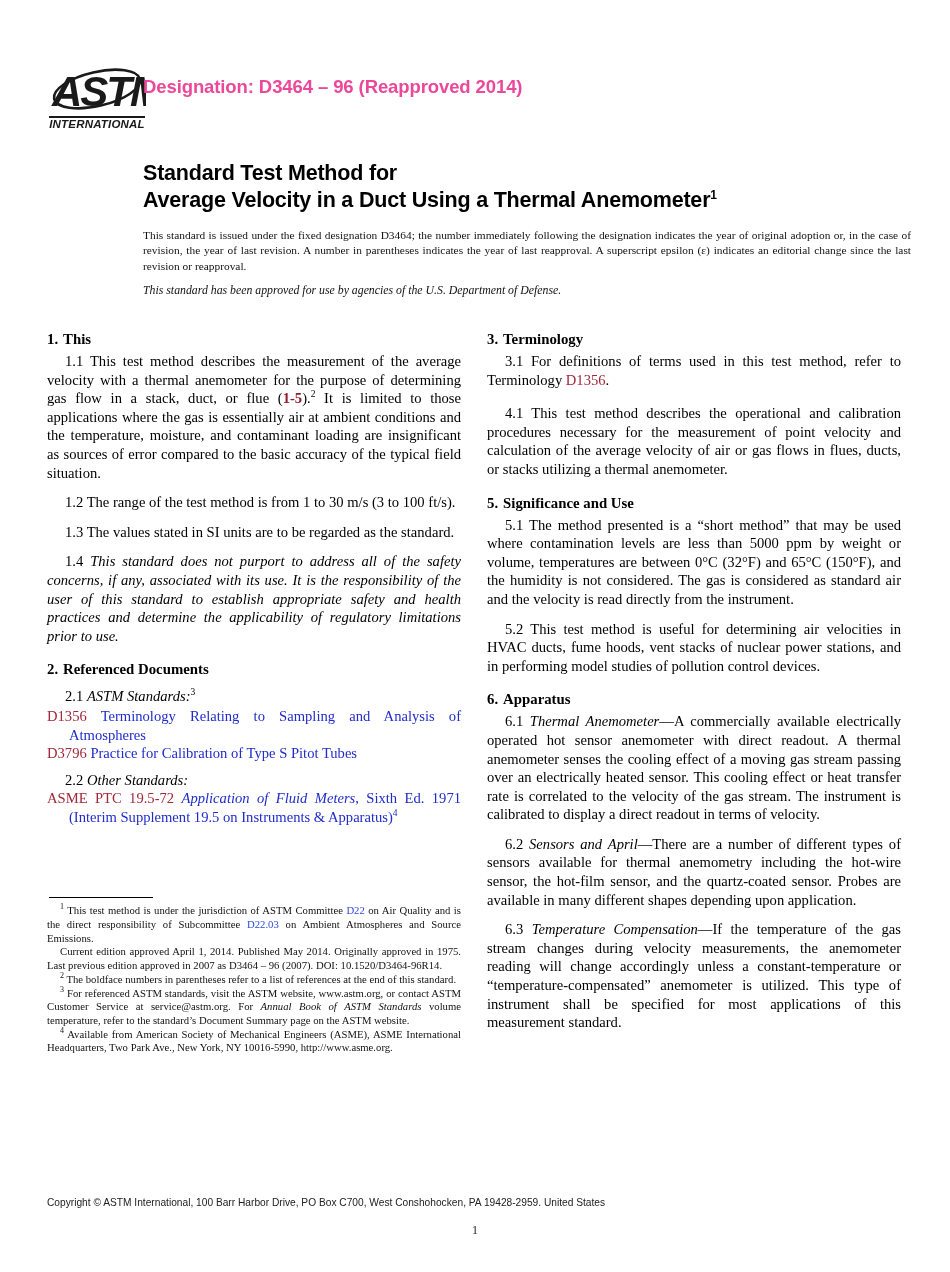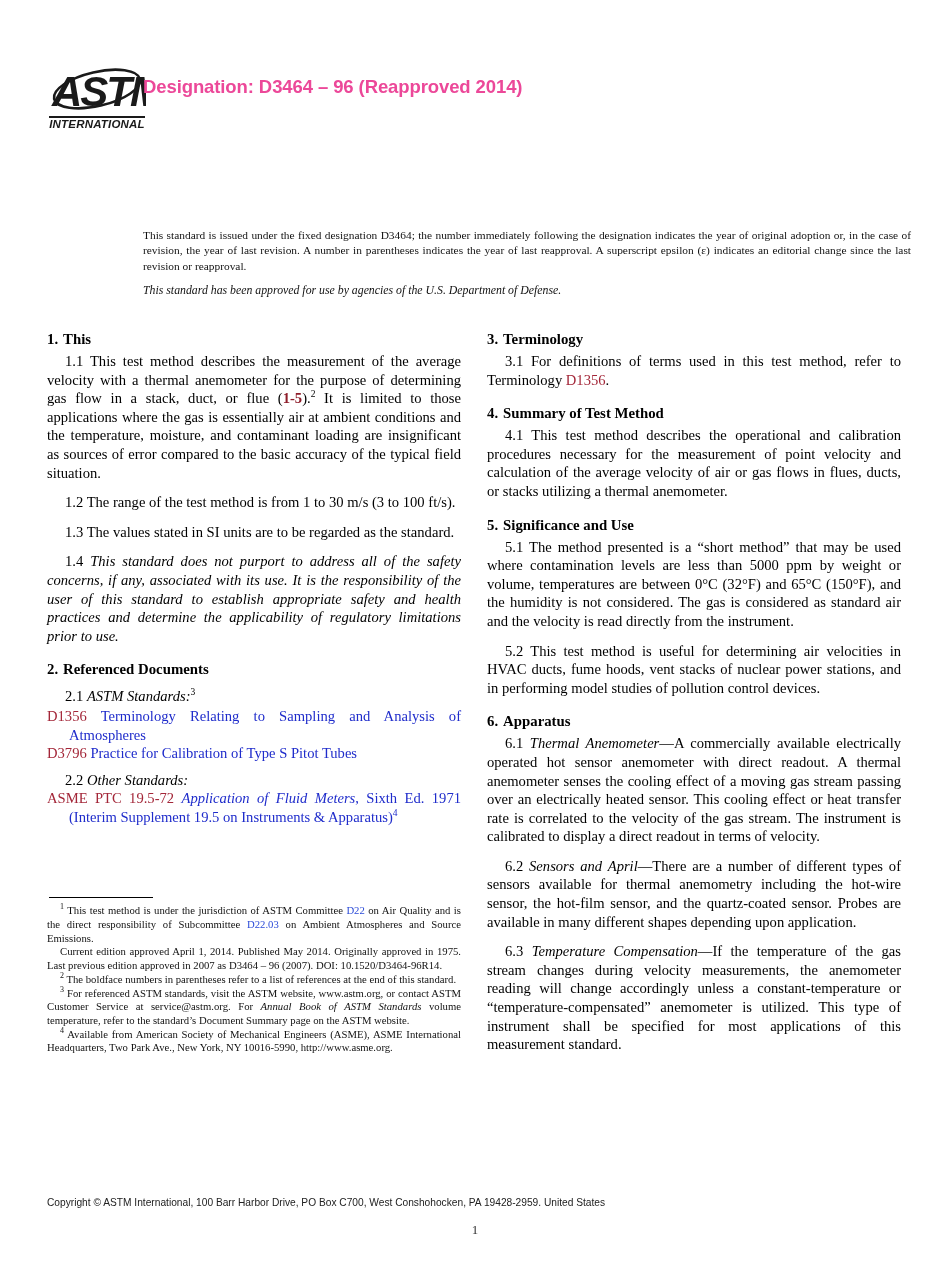--- a/index.html
+++ b/index.html
@@ -232,20 +232,24 @@
           <text x="4" y="44" font-size="42" letter-spacing="-2">ASTM</text>
         </g>
         <ellipse cx="49" cy="27" rx="44" ry="17" fill="none" stroke="#1a1a1a" stroke-width="2.6" transform="rotate(-13 49 27)"></ellipse>
       </svg>
       <div class="logo-underline"></div>
       <div class="logo-intl">INTERNATIONAL</div>
     </div>
     <div class="designation">Designation: D3464 – 96 (Reapproved 2014)</div>
   </div>
 
+  <div class="title-block">
+    <div class="title-line">Standard Test Method for</div>
+    <div class="title-line"><span>Average Velocity in a Duct Using a Thermal Anemometer</span><sup>1</sup></div>
+  </div>
 
   <div class="preamble">This standard is issued under the fixed designation D3464; the number immediately following the designation indicates the year of original adoption or, in the case of revision, the year of last revision. A number in parentheses indicates the year of last reapproval. A superscript epsilon (ε) indicates an editorial change since the last revision or reapproval.</div>
   <div class="dod-note">This standard has been approved for use by agencies of the U.S. Department of Defense.</div>
 
   <div class="col col-left">
 
     <h2 class="sec">
       <span class="num">1.</span><span>This</span>
     </h2>
 
@@ -275,23 +279,20 @@
 
   <div class="col col-right">
 
     <h2 class="sec">
       <span class="num">3.</span><span>Terminology</span>
     </h2>
     <p class="para"><span>3.1 For definitions of terms used in this test method, refer to Terminology </span><span class="link-red">D1356</span><span>.</span></p>
 
     <div class="sec-spacer"></div>
 
-    <h2 class="sec">
-      <span class="num">4.</span><span>Summary of Test Method</span>
-    </h2>
     <p class="para">4.1 This test method describes the operational and calibration procedures necessary for the measurement of point velocity and calculation of the average velocity of air or gas flows in flues, ducts, or stacks utilizing a thermal anemometer.</p>
 
     <div class="sec-spacer"></div>
 
     <h2 class="sec">
       <span class="num">5.</span><span>Significance and Use</span>
     </h2>
     <p class="para">5.1 The method presented is a “short method” that may be used where contamination levels are less than 5000 ppm by weight or volume, temperatures are between 0°C (32°F) and 65°C (150°F), and the humidity is not considered. The gas is considered as standard air and the velocity is read directly from the instrument.</p>
     <p class="para gap">5.2 This test method is useful for determining air velocities in HVAC ducts, fume hoods, vent stacks of nuclear power stations, and in performing model studies of pollution control devices.</p>
 

